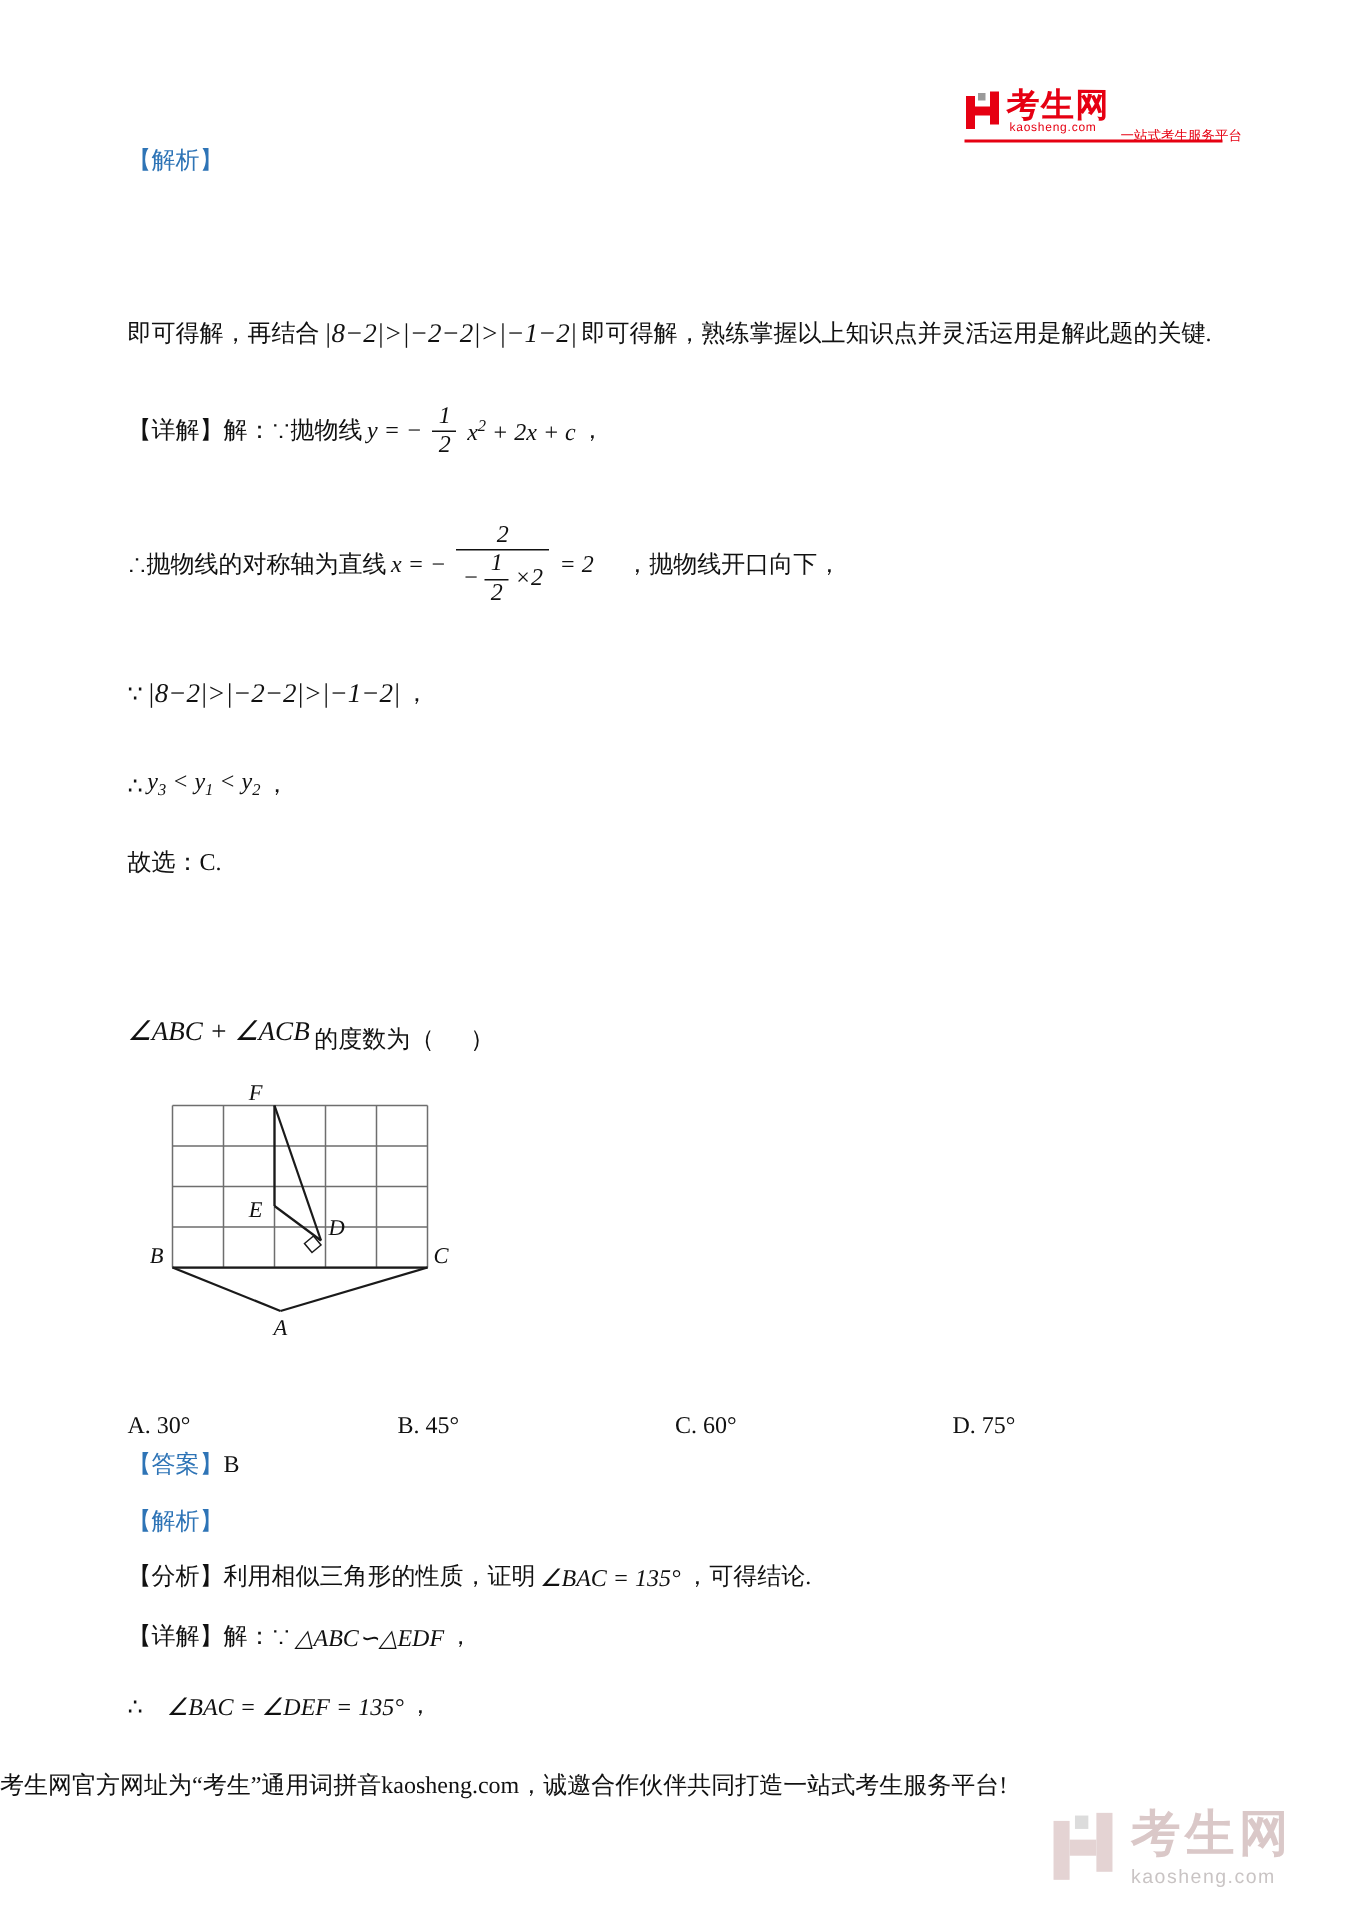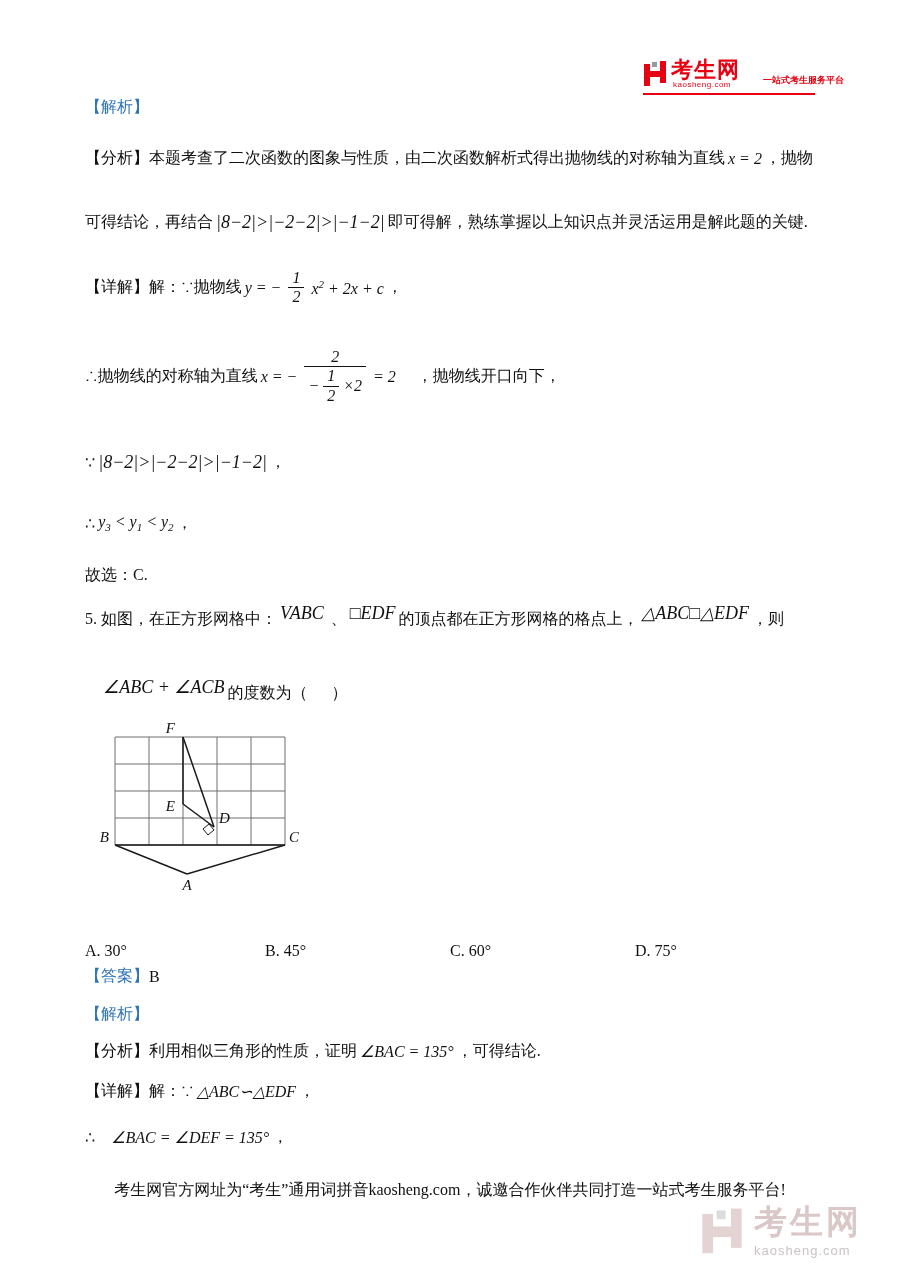--- a/index.html
+++ b/index.html
@@ -5,21 +5,21 @@
   * { box-sizing: border-box; }
   html,body { margin:0; padding:0; background:#ffffff; }
   body { font-family:"Liberation Serif", serif; color:#111; }
   .page { position:relative; width:900px; height:1273px; background:#fff; overflow:hidden; }
 
   
   .header { position:absolute; left:643px; top:57px; width:172px; height:42px; }
   .logo-icon { position:absolute; left:0; top:2px; }
   .logo-name { position:absolute; left:28px; top:-2px; font-size:22px; font-weight:bold; color:#e60012; letter-spacing:1px; font-family:"Liberation Sans", sans-serif; }
   .logo-domain { position:absolute; left:30px; top:23px; font-size:8px; color:#e60012; letter-spacing:0.5px; font-family:"Liberation Sans", sans-serif; }
-  .tagline { position:absolute; left:104px; top:17px; font-size:9px; font-weight:bold; color:#e60012; font-family:"Liberation Sans", sans-serif; white-space:nowrap;margin-left:16px; }
+  .tagline { position:absolute; left:104px; top:27px; font-size:9px; font-weight:normal; color:#e60012; font-family:"Liberation Sans", sans-serif; white-space:nowrap; }
   .header-rule { position:absolute; left:0; top:36px; width:172px; border-top:2px solid #e60012; }
 
   
   .line { position:absolute; left:85px; display:flex; align-items:center; font-size:16px; white-space:pre; }
   .blue { color:#2e74b6; }
   .mi { font-style:italic; margin:0 3px; }
   .raised { font-size:18px; position:relative; top:-6px; }
   .gap { margin-left:18px; }
   sup { font-size:11px; font-style:italic; }
   sub { font-size:11px; font-style:italic; }
@@ -31,21 +31,21 @@
 
   
   .figure { position:absolute; left:92px; top:716px; }
   .figure text { font-family:"Liberation Serif", serif; font-style:italic; font-size:15px; fill:#111; }
 
   
   .options { position:absolute; left:85px; top:930px; width:730px; height:22px; font-size:16px; }
   .options span { position:absolute; top:0;margin-top:12px; }
 
   
-  .footer { position:absolute; left:0; top:1180px; width:100%; text-align:center; font-size:16px; color:#111; }
+  .footer { position:absolute; left:0; top:1180px; width:100%; text-align:left; font-size:16px; color:#111; }
 
   
   .watermark { position:absolute; left:700px; top:1205px; display:flex; gap:10px; align-items:flex-start; }
   .wm-name { font-size:33px; font-weight:bold; color:#dac8c8; letter-spacing:3px; font-family:"Liberation Sans", sans-serif; line-height:1.05; }
   .wm-domain { font-size:13px; color:#c9c4c4; letter-spacing:1px; font-family:"Liberation Sans", sans-serif; margin-top:3px; }
 </style>
 </head>
 <body>
 
 <div class="page">
@@ -60,28 +60,23 @@
     <div class="logo-name">考生网</div>
     <div class="logo-domain">kaosheng.com</div>
     <div class="tagline">一站式考生服务平台</div>
     <div class="header-rule"></div>
   </div>
 
   <div class="line blue" style="top:97px">
     <span>【解析】</span>
   </div>
 
-  <div class="line" style="top:148px">
-    <span>【分析】本题考查了二次函数的图象与性质，由二次函数解析式得出抛物线的对称轴为直线</span>
-    <span class="mi">x = 2</span>
-    <span>，抛物</span>
-  </div>
 
   <div class="line" style="top:212px">
-    <span>可得结论，再结合</span>
+    <span>即可得解，再结合</span>
     <span class="mi" style="font-size:18px">|8−2|&gt;|−2−2|&gt;|−1−2|</span>
     <span>即可得解，熟练掌握以上知识点并灵活运用是解此题的关键.</span>
   </div>
 
   <div class="line" style="top:269px">
     <span>【详解】解：∵抛物线</span>
     <span class="mi">y = −</span>
     <span class="frac">
       <span class="num">1</span>
       <span class="den">2</span>
@@ -117,32 +112,23 @@
   <div class="line" style="top:513px">
     <span>∴</span>
     <span class="mi"><span>y</span><sub>3</sub><span> &lt; </span><span>y</span><sub>1</sub><span> &lt; </span><span>y</span><sub>2</sub></span>
     <span>，</span>
   </div>
 
   <div class="line" style="top:565px">
     <span>故选：C.</span>
   </div>
 
-  <div class="line" style="top:608px">
-    <span>5. 如图，在正方形网格中：</span>
-    <span class="mi raised">VABC</span>
-    <span> 、</span>
-    <span class="mi raised">□EDF</span>
-    <span>的顶点都在正方形网格的格点上，</span>
-    <span class="mi raised">△ABC□△EDF</span>
-    <span>，则</span>
-  </div>
 
   <div class="line" style="top:682px">
-    <span class="mi raised" style="margin-left:18px">∠ABC + ∠ACB</span>
+    <span class="mi raised" style="margin-left:0">∠ABC + ∠ACB</span>
     <span>的度数为（      ）</span>
   </div>
 
   <svg class="figure" width="240" height="190" viewBox="0 0 240 190">
     <path d="M23 21V129M57 21V129M91 21V129M125 21V129M159 21V129M193 21V129M23 21H193M23 48H193M23 75H193M23 102H193M23 129H193" stroke="#6e6e6e" stroke-width="1" fill="none"></path>
     <g stroke="#1a1a1a" stroke-width="1.5" fill="none">
       <line x1="91" y1="21" x2="122" y2="111"></line>
       <line x1="91" y1="21" x2="91" y2="88"></line>
       <line x1="91" y1="88" x2="122" y2="111"></line>
     </g>

